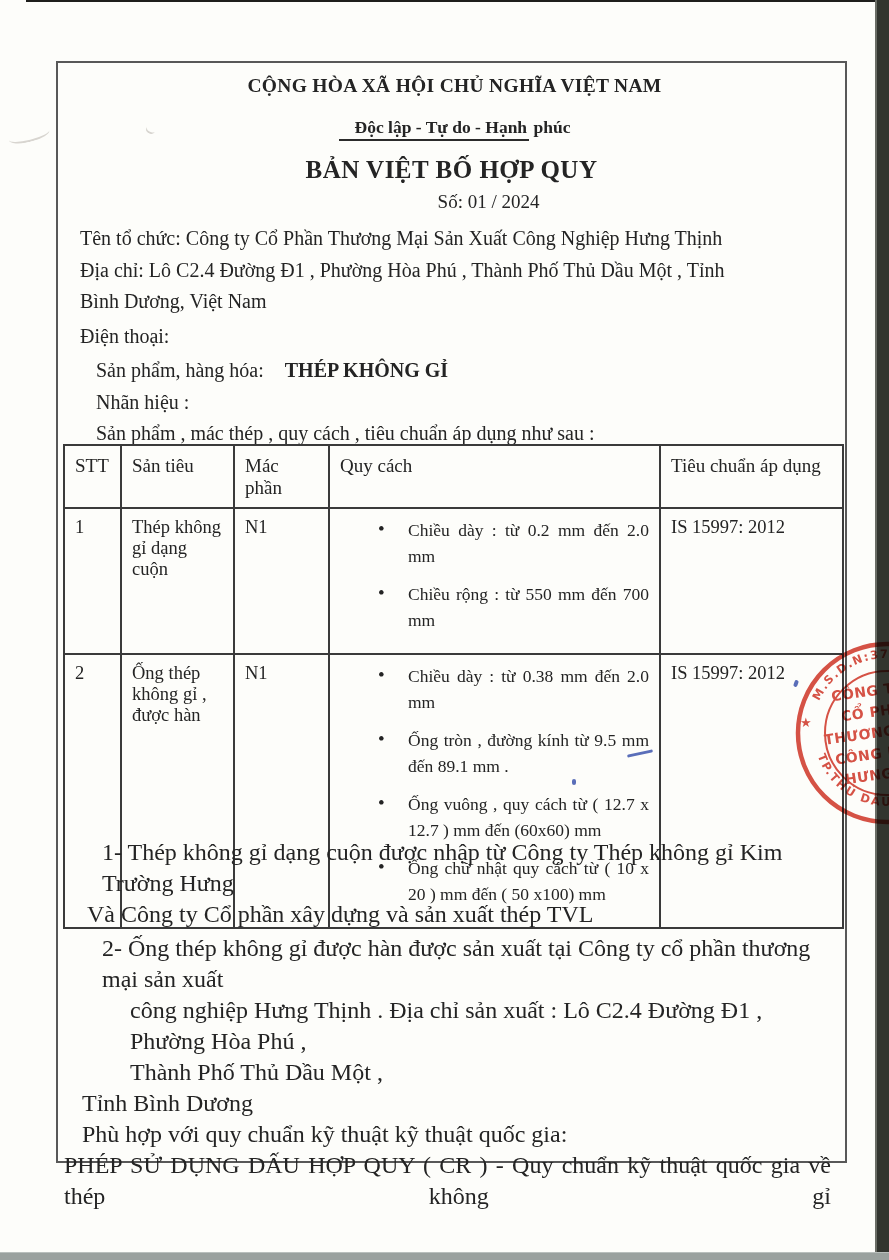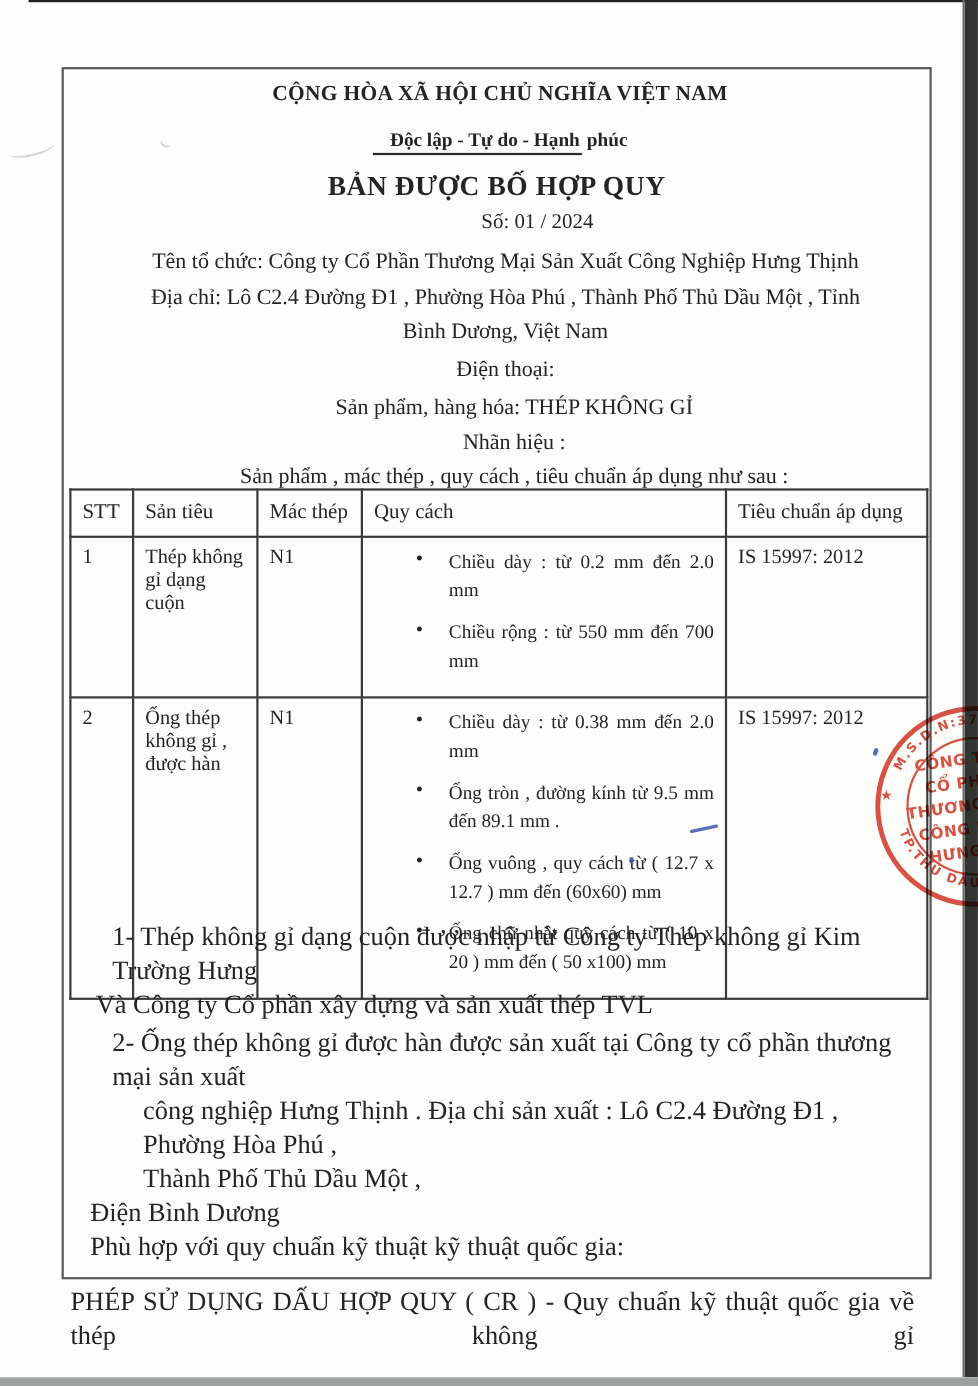--- a/index.html
+++ b/index.html
@@ -26,24 +26,24 @@
   .center { text-align:center; }
 
   .nat-header { position:absolute; top:12px; left:3px; width:100%; }
   .nat-line1 { font-weight:bold; font-size:19.5px; letter-spacing:.3px; }
   .nat-line2 { margin-top:20px; font-weight:bold; font-size:17.5px; }
   .nat-line2 .ul { border-bottom:2px solid #2b2b2b; padding:0 2px 2px 16px; }
 
   .doc-title { position:absolute; top:93px; left:0; width:100%; font-weight:bold; font-size:25px; letter-spacing:.5px; }
   .doc-no    { position:absolute; top:128px; left:0; width:100%; font-size:19px;margin-left:37px; }
 
-  .intro { position:absolute; top:160px; left:22px; right:6px; font-size:20px; line-height:31.5px;text-align:center; }
+  .intro { position:absolute; top:160px; left:22px; right:6px; font-size:20px; line-height:31.5px; }
   .intro .ind { padding-left:16px; }
   .intro .mt  { margin-top:3px; }
-  .bold { font-weight:normal; }
+  .bold { font-weight:bold;margin-left:16px; }
 
   table.spec {
     position:absolute; top:381px; left:5px;
     border-collapse:collapse; table-layout:fixed; width:779px;
     font-size:18.5px;
   }
   table.spec th, table.spec td {
     border:2px solid #3a3a3a; vertical-align:top; text-align:left;
     padding:8px 10px; font-weight:normal;
   }
@@ -60,21 +60,21 @@
 
   .notes { position:absolute; top:774px; left:2px; right:14px; font-size:24px; line-height:31px; }
   .notes div { padding-left:22px; }
   .notes .n1a { padding-left:42px; }
   .notes .n1b { padding-left:27px; }
   .notes .n2a { padding-left:42px; margin-top:3px; }
   .notes .n2b { padding-left:70px; }
   .notes .n2c { padding-left:70px; }
   .notes .q1  { padding-left:44px; margin-top:1px; }
   .notes .q2  { padding-left:4px; }
-  .just { text-align:justify; text-align-last:justify;margin-top:19px; }
+  .just { text-align:justify; text-align-last:justify; }
 
   
   svg.stamp { position:absolute; left:782px; top:625px; mix-blend-mode:multiply; opacity:.95; }
   svg.stamp text { font-family:"DejaVu Sans","Liberation Sans",sans-serif; font-weight:bold; }
 
   
   .ink { position:absolute; background:#3d55ad; border-radius:2px; opacity:.85; }
   .ink1 { left:627px; top:752px; width:26px; height:3px; transform:rotate(-12deg); }
   .ink2 { left:572px; top:779px; width:4px; height:6px; }
   .ink3 { left:794px; top:680px; width:4px; height:7px; transform:rotate(20deg); }
@@ -90,21 +90,21 @@
   <div class="pencil p1"></div>
   <div class="pencil p2"></div>
 
   <div class="frame">
 
     <div class="nat-header center">
       <div class="nat-line1">CỘNG HÒA XÃ HỘI CHỦ NGHĨA VIỆT NAM</div>
       <div class="nat-line2"><span class="ul">Độc lập - Tự do - Hạnh</span><span> phúc</span></div>
     </div>
 
-    <div class="doc-title center">BẢN ĐƯỢC BỐ HỢP QUY</div>
+    <div class="doc-title center">BẢN VIỆT BỐ HỢP QUY</div>
     <div class="doc-no center">Số: 01 / 2024</div>
 
     <div class="intro">
       <div>Tên tổ chức: Công ty Cổ Phần Thương Mại Sản Xuất Công Nghiệp Hưng Thịnh</div>
       <div>Địa chỉ: Lô C2.4 Đường Đ1 , Phường Hòa Phú , Thành Phố Thủ Dầu Một , Tỉnh</div>
       <div>Bình Dương, Việt Nam</div>
       <div class="mt">Điện thoại:</div>
       <div class="ind mt"><span>Sản phẩm, hàng hóa: </span><span class="bold">THÉP KHÔNG GỈ</span></div>
       <div class="ind">Nhãn hiệu :</div>
       <div class="ind">Sản phẩm , mác thép , quy cách , tiêu chuẩn áp dụng như sau :</div>
@@ -115,21 +115,21 @@
         <col style="width:57px">
           <col style="width:113px">
           <col style="width:95px">
           <col style="width:331px">
           <col style="width:183px">
       </colgroup>
       <thead>
         <tr>
           <th class="c-stt">STT</th>
           <th>Sản tiêu</th>
-          <th>Mác thép</th>
+          <th>Mác phần</th>
           <th>Quy cách</th>
           <th>Tiêu chuẩn áp dụng</th>
         </tr>
       </thead>
       <tbody>
         <tr class="r1">
           <td class="c-stt">1</td>
           <td class="c-prod">Thép không gỉ dạng cuộn</td>
           <td class="c-grade">N1</td>
           <td class="c-spec">
@@ -156,21 +156,21 @@
         </tr>
       </tbody>
     </table>
 
     <div class="notes">
       <div class="n1a">1- Thép không gỉ dạng cuộn được nhập từ Công ty Thép không gỉ Kim Trường Hưng</div>
       <div class="n1b">Và Công ty Cổ phần xây dựng và sản xuất thép TVL</div>
       <div class="n2a">2- Ống thép không gỉ được hàn được sản xuất tại Công ty cổ phần thương mại sản xuất</div>
       <div class="n2b">công nghiệp Hưng Thịnh . Địa chỉ sản xuất : Lô C2.4 Đường Đ1 , Phường Hòa Phú ,</div>
       <div class="n2c">Thành Phố Thủ Dầu Một ,</div>
-      <div>Điện Bình Dương</div>
+      <div>Tỉnh Bình Dương</div>
       <div>Phù hợp với quy chuẩn kỹ thuật kỹ thuật quốc gia:</div>
       <div class="q2 just">PHÉP SỬ DỤNG DẤU HỢP QUY ( CR ) -  Quy chuẩn kỹ thuật quốc gia về thép không gỉ</div>
     </div>
 
   </div>
 
   <svg class="stamp" width="180" height="220" viewBox="0 0 180 220">
     <defs>
       <path id="arcTop" d="M 37.0 76.3 A 75 75 0 0 1 173.0 76.3"></path>
       <path id="arcBottom" d="M 35.6 130.6 A 73 73 0 0 0 174.4 130.6"></path>

